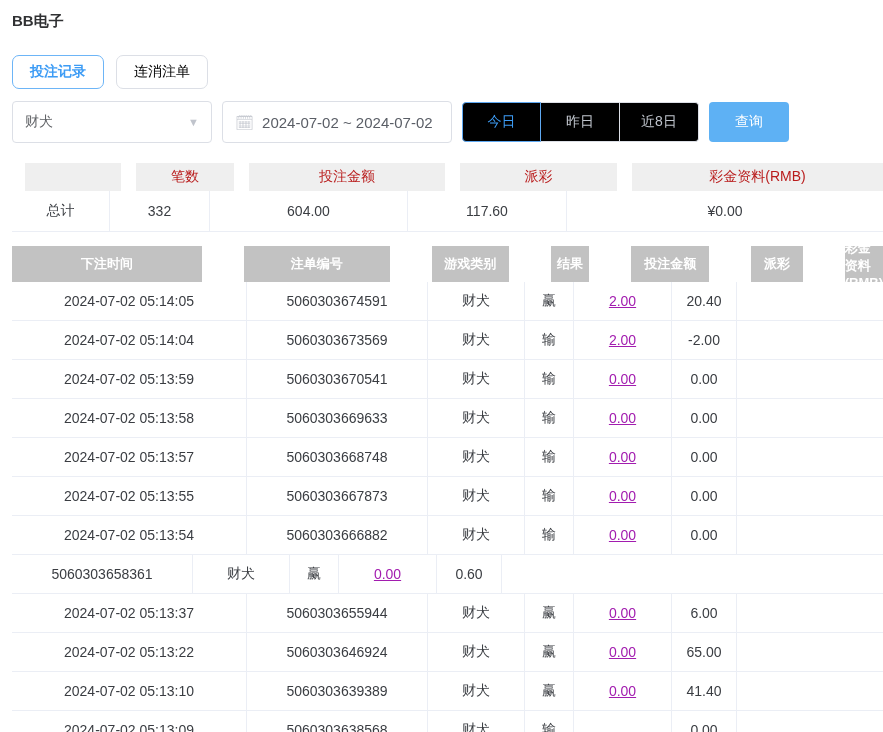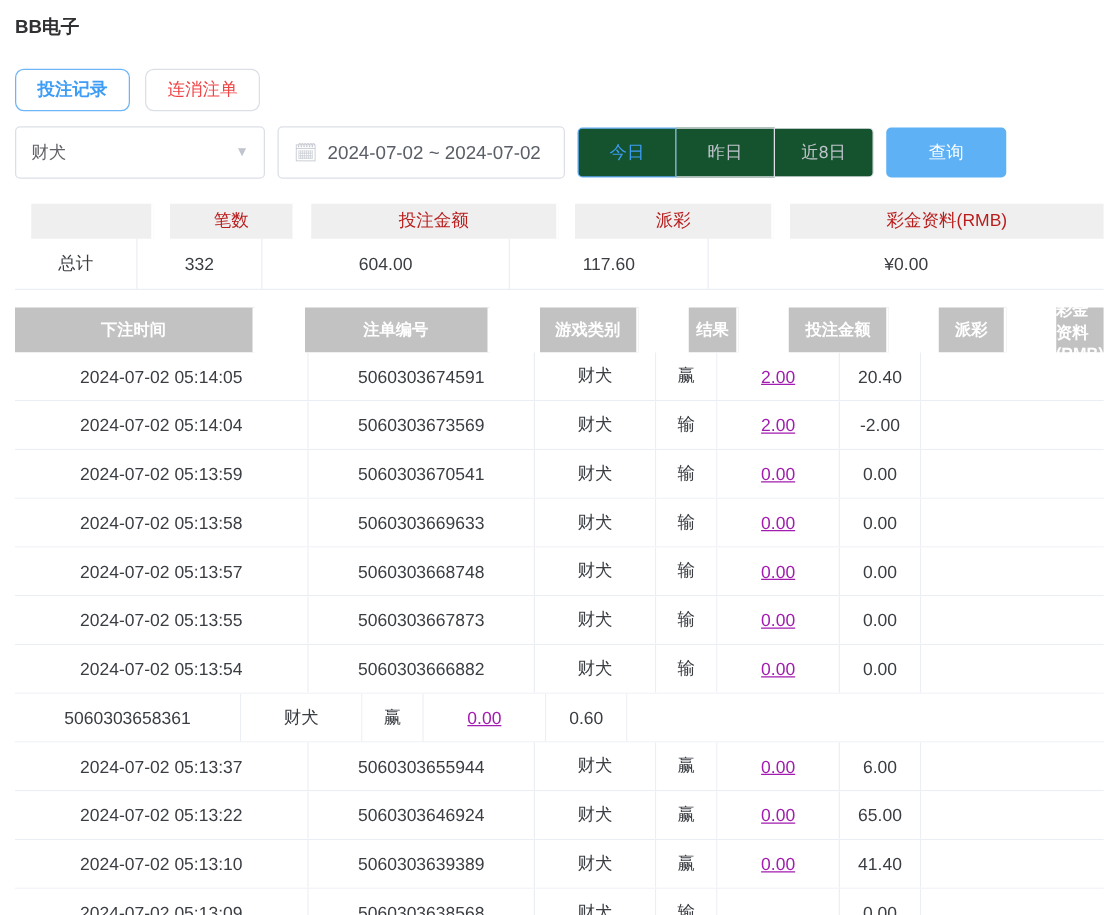--- a/index.html
+++ b/index.html
@@ -9,49 +9,49 @@
     color: #303133;
     padding: 12px 0 0 12px;
   }
   .page-title { font-size: 15px; font-weight: bold; color: #303133; }
 
   
   .tabs { margin-top: 24px; display: flex; gap: 12px; }
   .tab {
     height: 34px; padding: 0 17px; display: inline-flex; align-items: center;
     border: 1px solid #dcdfe6; border-radius: 7px; background: #fff;
-    font-size: 14px; color: #ef4444; cursor: pointer;
+    font-size: 14px; color: #000000; cursor: pointer;
   }
   .tab.active { border-color: #6db5f7; color: #3d9cf5; font-weight: bold; }
 
   
   .filters { margin-top: 12px; display: flex; align-items: center; }
   .select-box {
     width: 200px; height: 42px; border: 1px solid #dcdfe6; border-radius: 4px;
     display: flex; align-items: center; justify-content: space-between;
     padding: 0 12px; font-size: 14px; color: #606266; cursor: pointer; background: #fff;
   }
   .select-box .caret { color: #c0c4cc; font-size: 11px; }
   .date-box {
     width: 230px; height: 42px; border: 1px solid #dcdfe6; border-radius: 4px;
     display: flex; align-items: center; gap: 8px; padding: 0 12px;
     margin-left: 10px; font-size: 15px; color: #5a5e66; background: #fff; cursor: pointer;
   }
   .cal-icon { color: #c0c4cc; font-size: 15px; line-height: 1; }
   .btn-group { display: flex; margin-left: 10px; }
   .btn-group .qbtn {
-    width: 79px; height: 40px; background: #14532d; border: 1px solid #dcdfe6;
+    width: 79px; height: 40px; background: #000000; border: 1px solid #dcdfe6;
     font-size: 14px; color: #bfc4cc; cursor: pointer;
     border-left-width: 0; font-family: inherit;
   }
   .btn-group .qbtn:first-child { border-left-width: 1px; border-radius: 4px 0 0 4px; }
   .btn-group .qbtn:last-child { border-radius: 0 4px 4px 0; }
   .btn-group .qbtn.active { border: 1px solid #5fa9f2; color: #3d9cf5; z-index: 1; position: relative; }
   .query-btn {
-    margin-left: 10px; width: 96px; height: 40px; border: none; border-radius: 4px;
+    margin-left: 10px; width: 80px; height: 40px; border: none; border-radius: 4px;
     background: #5eb1f4; color: #fff; font-size: 14px; cursor: pointer; font-family: inherit;
   }
 
   
   .summary { margin-top: 20px; width: 871px; font-size: 14px; }
   .summary .s-head { display: flex; }
   .summary .s-head .cell {
     background: #efefef; color: #b91c1c; height: 28px;
     display: flex; align-items: center; justify-content: center;
     border-right: 2px solid #fff;

